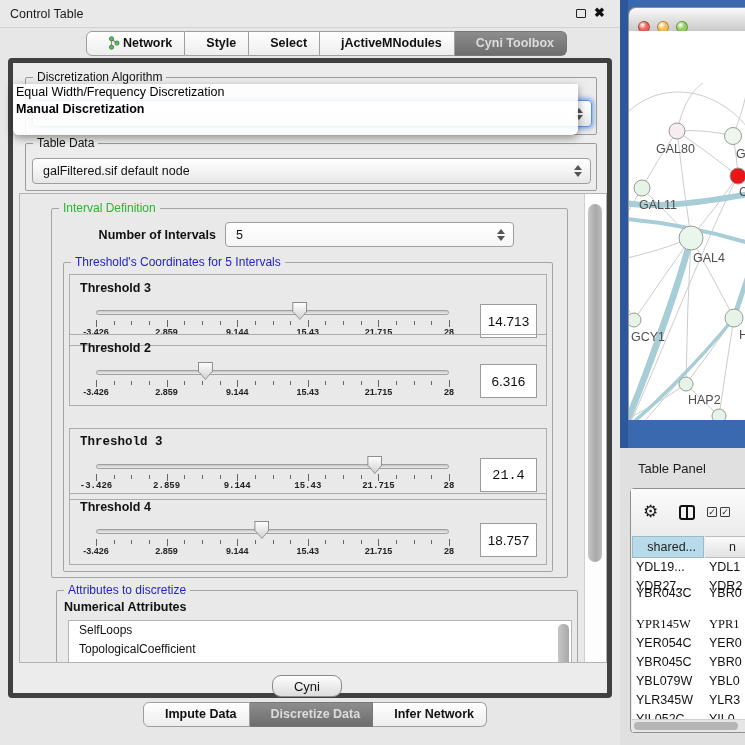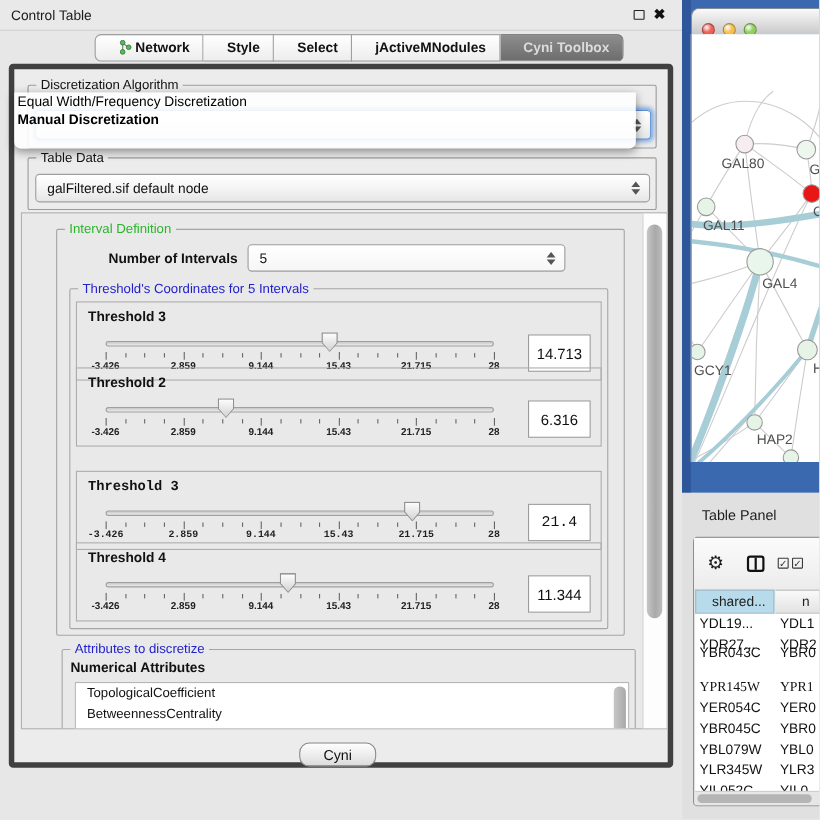--- a/index.html
+++ b/index.html
@@ -273,21 +273,21 @@
               <span class="ticklabel" style="left: 212.8px;">15.43</span>
               <span class="ticklabel" style="left: 283.4px;">21.715</span>
               <span class="ticklabel" style="left: 354px;">28</span>
             </div>
             <div class="thr-box" style="top: 299px;">
     <span class="thr-label">Threshold 4</span>
     <span class="track"></span>
     <span class="thumb" style="left: 184.408px;">
                 <i></i>
               </span>
-    <span class="valbox">11.344</span>
+    <span class="valbox">18.757</span>
   <span class="tick" style="left: 26px; top: 45px; height: 7px;"></span>
               <span class="tick" style="left: 43.65px; top: 46px; height: 4px;"></span>
               <span class="tick" style="left: 61.3px; top: 46px; height: 4px;"></span>
               <span class="tick" style="left: 78.95px; top: 46px; height: 4px;"></span>
               <span class="tick" style="left: 96.6px; top: 45px; height: 7px;"></span>
               <span class="tick" style="left: 114.25px; top: 46px; height: 4px;"></span>
               <span class="tick" style="left: 131.9px; top: 46px; height: 4px;"></span>
               <span class="tick" style="left: 149.55px; top: 46px; height: 4px;"></span>
               <span class="tick" style="left: 167.2px; top: 45px; height: 7px;"></span>
               <span class="tick" style="left: 184.85px; top: 46px; height: 4px;"></span>
@@ -309,40 +309,52 @@
               <span class="ticklabel" style="left: 283.4px;">21.715</span>
               <span class="ticklabel" style="left: 354px;">28</span>
             </div>
           </div>
 
         <div class="group" style="left:36px; top:396px; width:522px; height:110px; border-color:#a5a5a5;">
           <span class="legend blue" style="background:#e9e9e9;">Attributes to discretize</span>
         </div>
         <div id="attrs-label">Numerical Attributes</div>
         <div id="attr-list">
+            <div class="item">SelfLoops</div>
             <div class="item">TopologicalCoefficient</div>
             <div class="item">BetweennessCentrality</div>
           </div>
         <div id="attr-scroll"></div>
 
         <div id="vscroll-track">
           <div id="vscroll-thumb"></div>
         </div>
       </div>
 
       <div id="apply-btn" class="abs" style="left:259px; top:612px;">Cyni</div>
     </div>
 
     <div id="algo-popup" class="abs">
       <div id="popup-opts">
           <div class="opt">Equal Width/Frequency Discretization</div>
           <div class="opt bold">Manual Discretization</div>
         </div>
     </div>
 
+    <div id="bottom-tabs" class="abs tabgroup">
+        <div class="tab">
+          <span class="tab-label">Impute Data</span>
+        </div>
+        <div class="tab selected">
+          <span class="tab-label">Discretize Data</span>
+        </div>
+        <div class="tab">
+          <span class="tab-label">Infer Network</span>
+        </div>
+      </div>
   </div>
 
   <div id="net-bg" class="abs">
     <div class="darkstrip"></div>
   </div>
   <div id="net-titlebar" class="abs">
     <span class="light" id="light-red" style="left: 9px; background: radial-gradient(circle at 35% 30%, rgb(255, 255, 255) 0%, rgb(236, 97, 87) 45%, rgb(236, 97, 87) 100%);"></span>
     <span class="light" id="light-yellow" style="left: 28px; background: radial-gradient(circle at 35% 30%, rgb(255, 255, 255) 0%, rgb(245, 191, 79) 45%, rgb(245, 191, 79) 100%);"></span>
     <span class="light" id="light-green" style="left: 47px; background: radial-gradient(circle at 35% 30%, rgb(255, 255, 255) 0%, rgb(143, 208, 90) 45%, rgb(143, 208, 90) 100%);"></span>
   </div>

